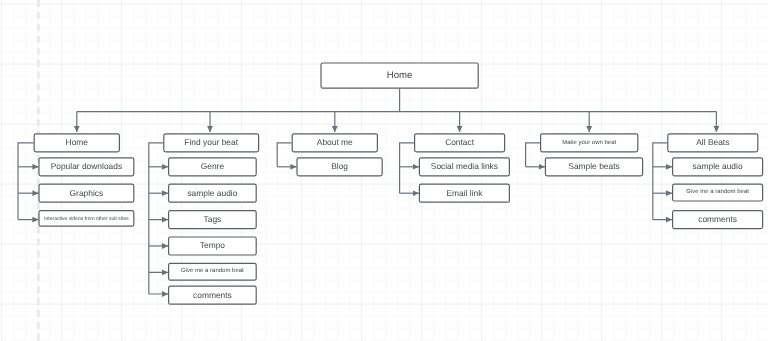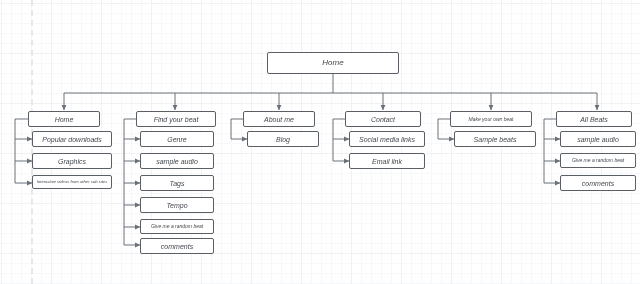--- a/index.html
+++ b/index.html
@@ -11,21 +11,20 @@
   #canvas{
     position:relative;width:640px;height:284px;
     background-color:#ffffff;
     background-image:
       linear-gradient(to right, #f0f1f3 1px, transparent 1px),
       linear-gradient(to bottom, #f0f1f3 1px, transparent 1px),
       linear-gradient(to right, #f7f8f9 1px, transparent 1px),
       linear-gradient(to bottom, #f7f8f9 1px, transparent 1px);
     background-size:50px 50px,50px 50px,10px 10px,10px 10px;
     background-position:1px 0px,0px 3px,1px 0px,0px 3px;
-    font-style:italic;
   }
   #guide{
     position:absolute;left:31px;top:0;width:0;height:284px;
     border-left:2px dashed #e6e7ea;
   }
   svg.wires{position:absolute;left:0;top:0;width:640px;height:284px;}
   .node{
     position:absolute;box-sizing:border-box;
     background:#ffffff;
     border:1px solid #5a5f66;

